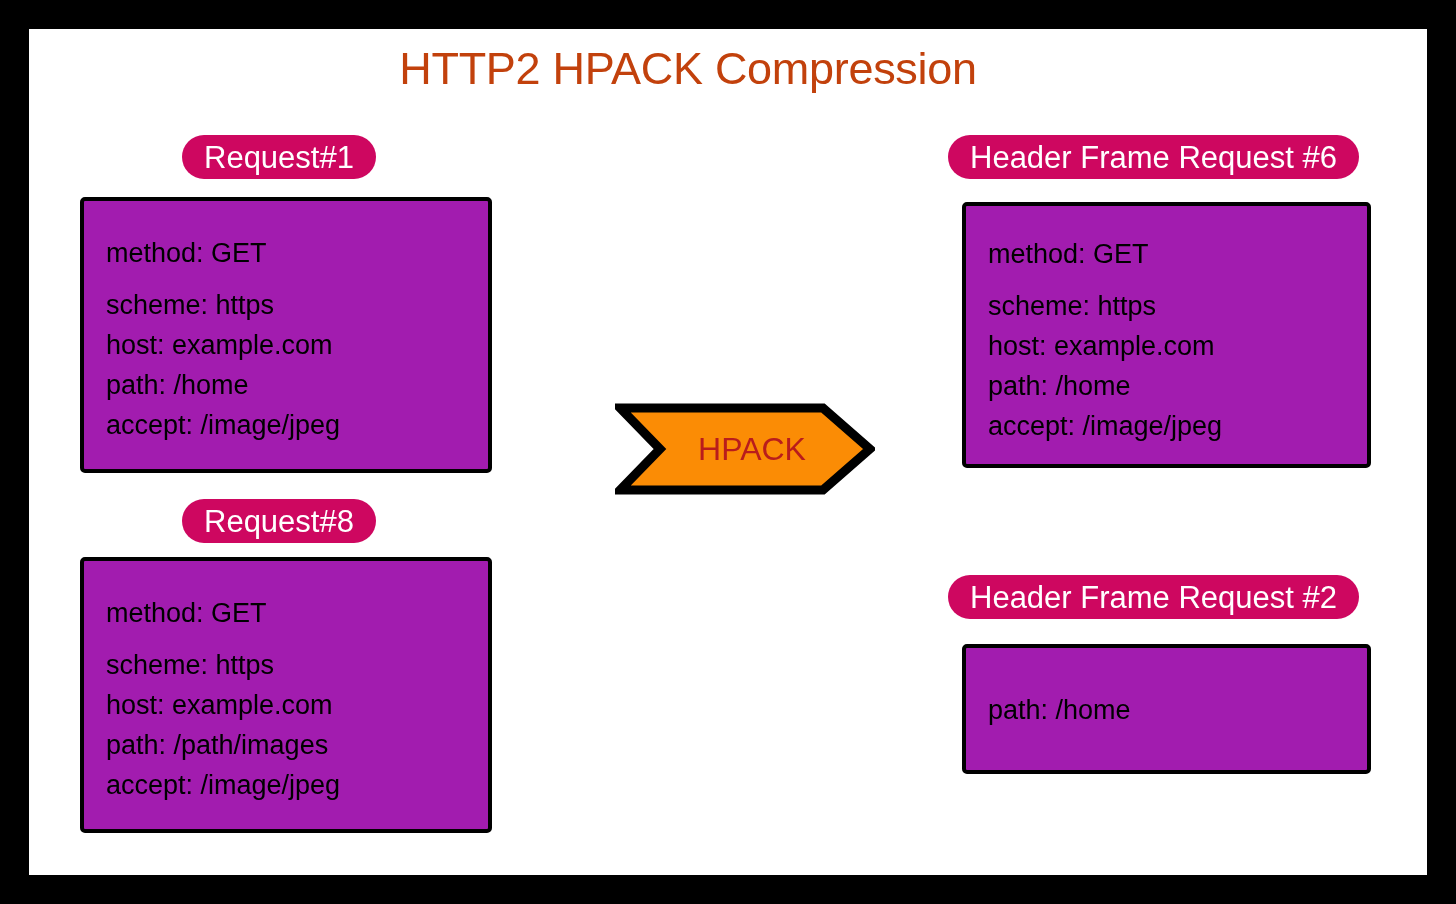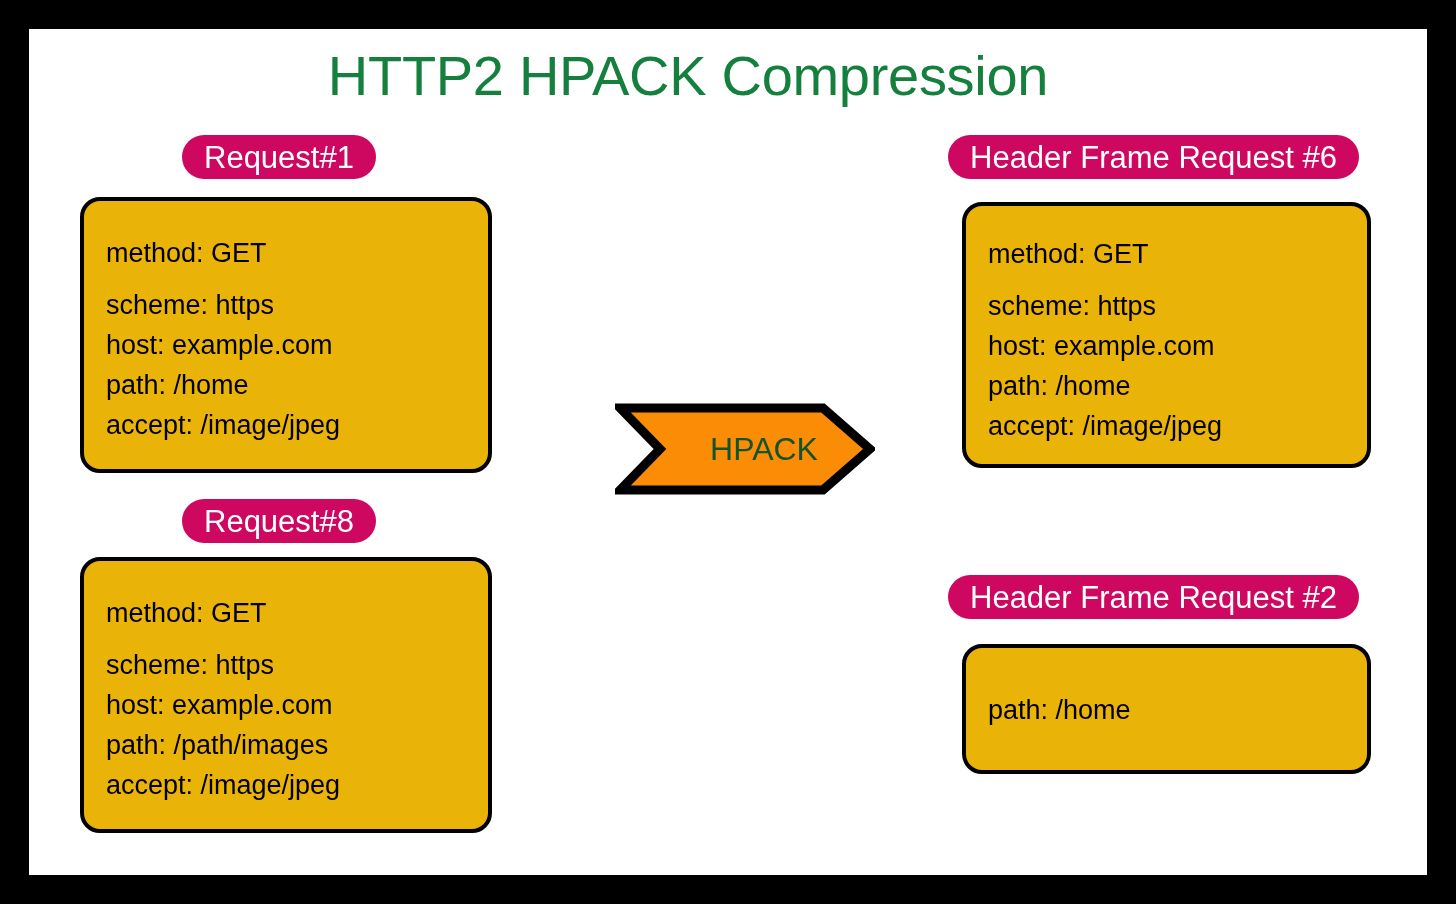--- a/index.html
+++ b/index.html
@@ -30,24 +30,24 @@
     background: #ffffff;
   }
 
   
   .title {
     position: absolute;
     left: 0;
     top: 14px;
     width: 1318px;
     text-align: center;
-    font-size: 56px;
+    font-size: 45px;
     font-weight: 400;
     letter-spacing: -0.3px;
-    color: #15803d;
+    color: #c2410c;
     white-space: nowrap;
     font-family: "Liberation Sans", sans-serif;
   }
 
   
   .pill {
     position: absolute;
     background: #CE0760;
     color: #ffffff;
     border-radius: 999px;
@@ -57,23 +57,23 @@
     align-items: center;
     justify-content: center;
     white-space: nowrap;
     padding: 0 22px;
     height: 44px;
   }
 
   
   .box {
     position: absolute;
-    background: #eab308;
+    background: #a21caf;
     border: 4px solid #000000;
-    border-radius: 20px;
+    border-radius: 5px;
   }
 
   .box-lines {
     position: absolute;
     left: 22px;
     top: 0;
     right: 10px;
   }
 
   .line {
@@ -84,27 +84,27 @@
   }
   .line.gap { margin-bottom: 12px; }
 
   
   .arrow-wrap {
     position: absolute;
   }
   .arrow-svg { display: block; }
   .arrow-label {
     position: absolute;
-    left: 12px; top: 0;
+    left: 0; top: 0;
     width: 100%; height: 100%;
     display: flex;
     align-items: center;
     justify-content: center;
     font-size: 32px;
-    color: #14532d;
+    color: #b91c1c;
     white-space: nowrap;
     padding-left: 14px;
     pointer-events: none;
   }
 </style>
 </head>
 <body>
 
 <div class="frame">
   <div class="canvas">

